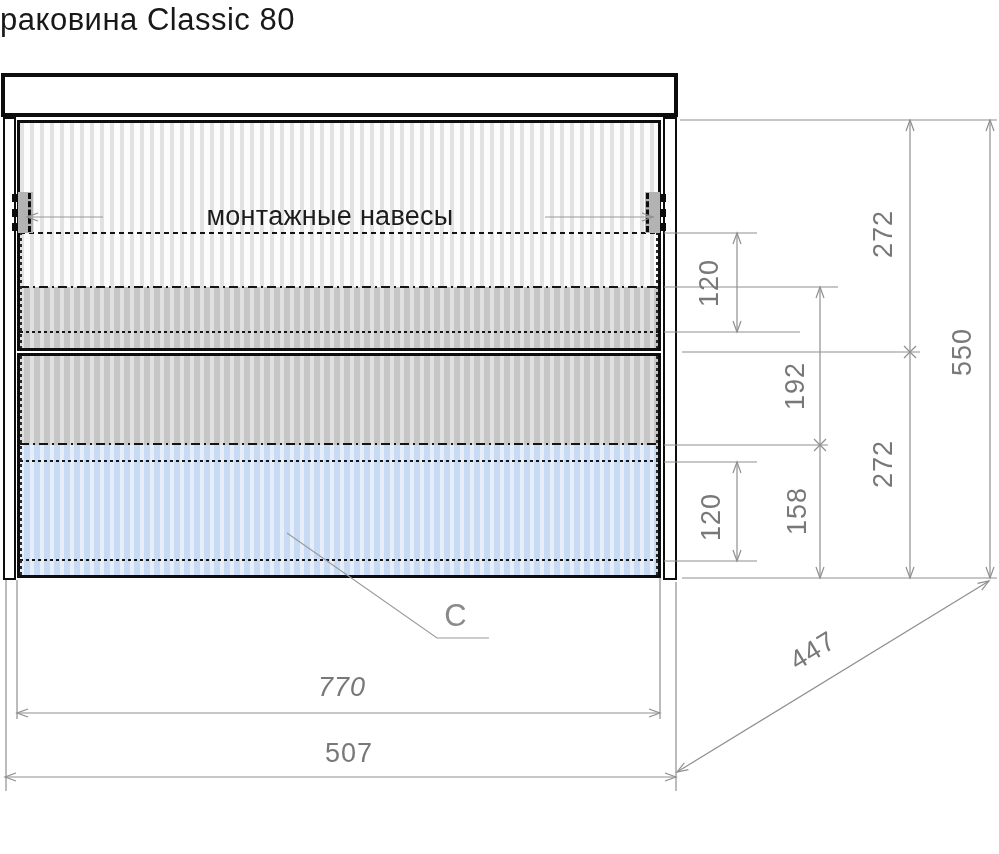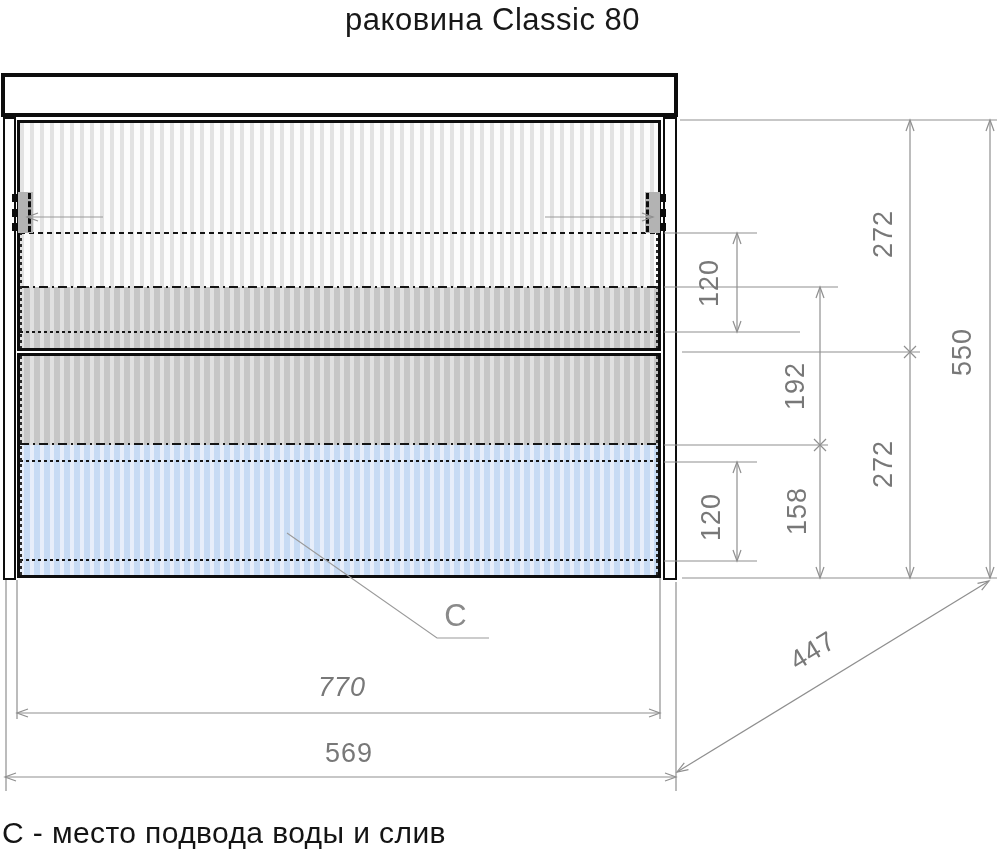--- a/index.html
+++ b/index.html
@@ -31,21 +31,21 @@
   .hanger.left{left:18px;}
   .hanger.right{left:645px;}
   .hanger-dash{position:absolute;top:1px;bottom:1px;width:0;border-left:3px dashed #0d0d0d;}
   .hanger.left .hanger-dash{right:2px;}
   .hanger.right .hanger-dash{left:1px;}
   .tab{position:absolute;width:6px;height:8px;background:#0d0d0d;}
   .hanger.left .tab{left:-6px;}
   .hanger.right .tab{right:-6px;}
 
   
-  .page-title{left:0;top:2px;width:640px;text-align:right;font-size:31px;letter-spacing:.5px;color:#181818;}
+  .page-title{left:0;top:2px;width:640px;text-align:left;font-size:31px;letter-spacing:.5px;color:#181818;}
   .part-label{font-size:27px;letter-spacing:.3px;color:#1c1c1c;text-align:center;width:340px;}
   .lbl-hangers{left:160px;top:201px;}
   .lbl-strip{left:161px;top:359px;}
   .footnote{left:2px;top:816px;font-size:30px;letter-spacing:.4px;color:#141414;}
   .dim{position:absolute;font-size:27px;color:#787878;letter-spacing:1px;white-space:nowrap;}
   .vdim{transform:translate(-50%,-50%) rotate(-90deg);}
   .hdim{transform:translate(-50%,-50%);}
   .ddim{transform:translate(-50%,-50%) rotate(-31.5deg);}
   .cmark{font-size:31px;color:#8a8a8a;}
 
@@ -91,20 +91,21 @@
     <div class="tab" style="top:17px;"></div>
     <div class="tab" style="top:31px;"></div>
   </div>
   <div class="abs hanger right">
     <div class="hanger-dash"></div>
     <div class="tab" style="top:2px;"></div>
     <div class="tab" style="top:17px;"></div>
     <div class="tab" style="top:31px;"></div>
   </div>
 
+  <div class="abs part-label lbl-hangers">монтажные навесы</div>
 
   <svg class="overlay" width="999" height="854" viewBox="0 0 999 854">
     <defs>
       <marker id="arr" orient="auto-start-reverse" markerWidth="14" markerHeight="12" refX="12" refY="5" markerUnits="userSpaceOnUse">
         <path d="M1,1 L12,5 L1,9" fill="none" stroke="#8f8f8f" stroke-width="1.2"></path>
       </marker>
     </defs>
 
     <g class="dimstroke">
       <path d="M680,120 H997"></path>
@@ -146,18 +147,17 @@
 
   <span class="dim vdim" style="left:709px;top:283px;">120</span>
   <span class="dim vdim" style="left:795px;top:386px;">192</span>
   <span class="dim vdim" style="left:797px;top:511px;">158</span>
   <span class="dim vdim" style="left:883px;top:234px;">272</span>
   <span class="dim vdim" style="left:883px;top:464px;">272</span>
   <span class="dim vdim" style="left:962px;top:352px;">550</span>
   <span class="dim vdim" style="left:711px;top:517px;">120</span>
   <span class="dim ddim" style="left:813px;top:651px;">447</span>
   <span class="dim hdim" style="left:342px;top:687px;font-style:italic;">770</span>
-  <span class="dim hdim" style="left:349px;top:753px;">569</span>
+  <span class="dim hdim" style="left:349px;top:753px;">507</span>
 
   <span class="dim hdim cmark" style="left:456px;top:616px;">С</span>
 
-  <div class="abs footnote">С - место подвода воды и слив</div>
 </div>
 
 </body></html>

